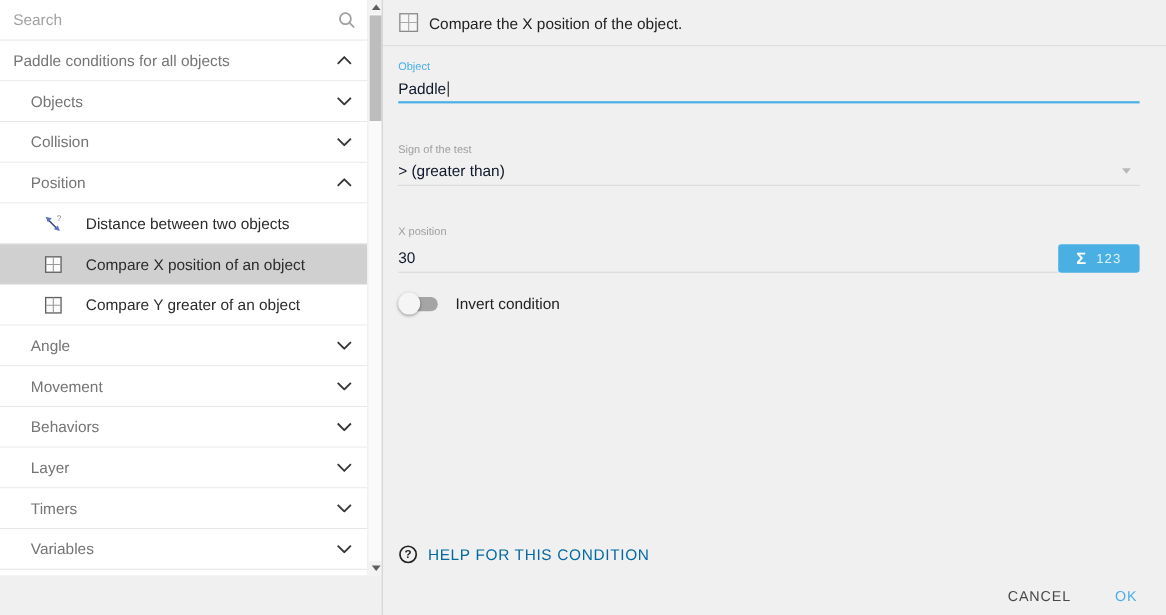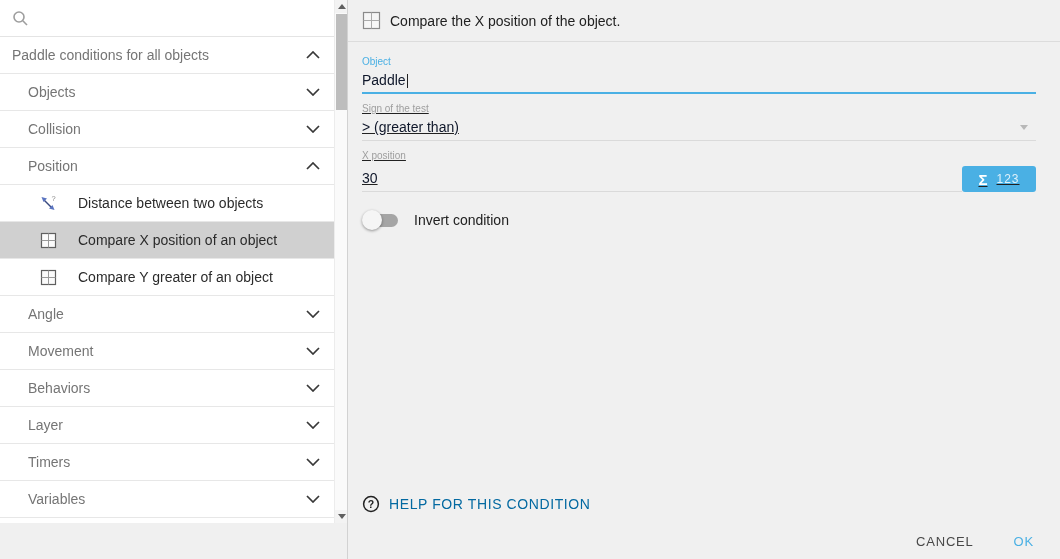--- a/index.html
+++ b/index.html
@@ -63,21 +63,21 @@
     background: #f0f0f0; border-left: 1px solid #d2d2d2;
     display: flex; flex-direction: column;
   }
   .panel-header {
     height: 42px; flex: 0 0 42px; display: flex; align-items: center;
     padding-left: 14px; border-bottom: 1px solid #dcdcdc;
   }
   .panel-header .title { font-size: 14px; color: #212121; margin-left: 9px; }
   .form { padding: 0 24px 0 14px; }
   .field { margin-top: 14px; }
-  .field + .field { margin-top: 9px; text-decoration: underline; }
+  .field + .field { margin-top: 37px; }
   .field .flabel { font-size: 10px; color: #9e9e9e; margin-bottom: 5px; }
   .field.focused .flabel { color: #4ab0e4; }
   .field .fvalue-row { display: flex; align-items: flex-end; position: relative; }
   .field .fvalue {
     flex: 1; font-size: 14px; color: #0f172a; padding-bottom: 5px;
     border-bottom: 1px solid #dadada; position: relative;
   }
   .field.focused .fvalue { border-bottom: 2px solid #4ab0e4; padding-bottom: 4px; }
   .caret {
     display: inline-block; width: 1px; height: 14px; background: #222;
@@ -128,20 +128,21 @@
     letter-spacing: 0.8px; cursor: pointer; font-weight: 500; padding: 4px 2px;
   }
   .btn-cancel { color: #484848; }
   .btn-ok { color: #4ab0e4; }
 </style>
 </head>
 <body>
 
 <aside class="sidebar">
   <div class="search-row">
+    <input type="text" placeholder="Search" style="">
     <span class="search-icon">
       <svg width="17" height="17" viewBox="0 0 17 17">
         <circle cx="7" cy="7" r="5" fill="none" stroke="#9e9e9e" stroke-width="1.6"></circle>
         <line x1="10.8" y1="10.8" x2="15" y2="15" stroke="#9e9e9e" stroke-width="1.6"></line>
       </svg>
     </span>
   </div>
 
   <div class="row group">
     <span class="label">Paddle conditions for all objects</span>

